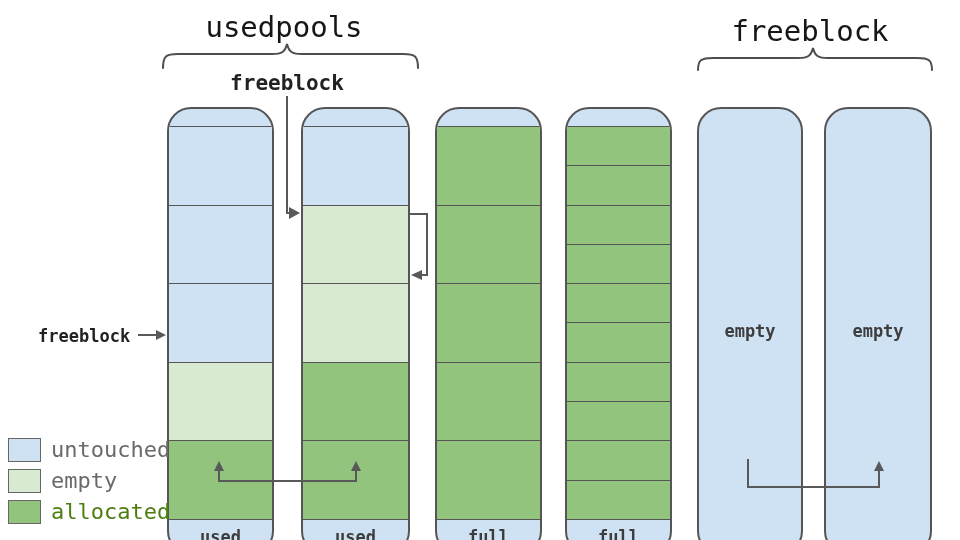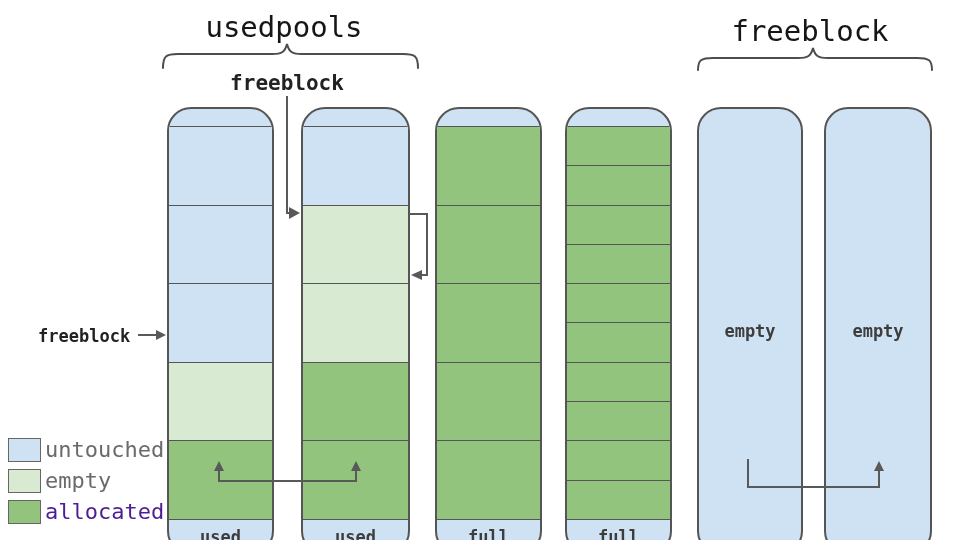--- a/index.html
+++ b/index.html
@@ -24,21 +24,21 @@
   .pool .block{flex:1 1 0;border-top:1.5px solid #555555;}
   .pool .ftr{
     flex:0 0 33px;display:flex;align-items:center;justify-content:center;
     font-weight:bold;font-size:17px;color:#3d3d3d;
   }
   .pool.filled .ftr{border-top:1.5px solid #555555;}
   .pool.empty{justify-content:center;}
   .legend{position:absolute;left:8px;top:438px;}
   .lrow{display:flex;align-items:center;margin-bottom:7px;}
   .sw{width:33px;height:24px;box-sizing:border-box;border:1.5px solid #666666;flex:0 0 auto;}
-  .ltext{font-size:22px;color:#6a6a6a;margin-left:4px;line-height:1;}
+  .ltext{font-size:22px;color:#6a6a6a;margin-left:10px;line-height:1;}
 </style>
 </head>
 <body>
 
 <div class="canvas">
 
   <div class="title" id="t-used" style="color: rgb(22, 22, 22);">usedpools</div>
   <div class="title" id="t-free" style="color: rgb(22, 22, 22);">freeblock</div>
 
   <div class="ann" id="ann-top" style="color: rgb(34, 34, 34);">freeblock</div>
@@ -128,17 +128,17 @@
     <div class="lrow">
       <span class="sw" style="background: rgb(207, 226, 243);"></span>
       <span class="ltext" style="color: rgb(106, 106, 106);">untouched</span>
     </div>
     <div class="lrow">
       <span class="sw" style="background: rgb(217, 234, 211);"></span>
       <span class="ltext" style="color: rgb(106, 106, 106);">empty</span>
     </div>
     <div class="lrow">
       <span class="sw" style="background: rgb(147, 196, 125);"></span>
-      <span class="ltext" style="color: #4c1d95;">allocated</span>
+      <span class="ltext" style="color: #4d7c0f;">allocated</span>
     </div>
   </div>
 
 </div>
 
 </body></html>

